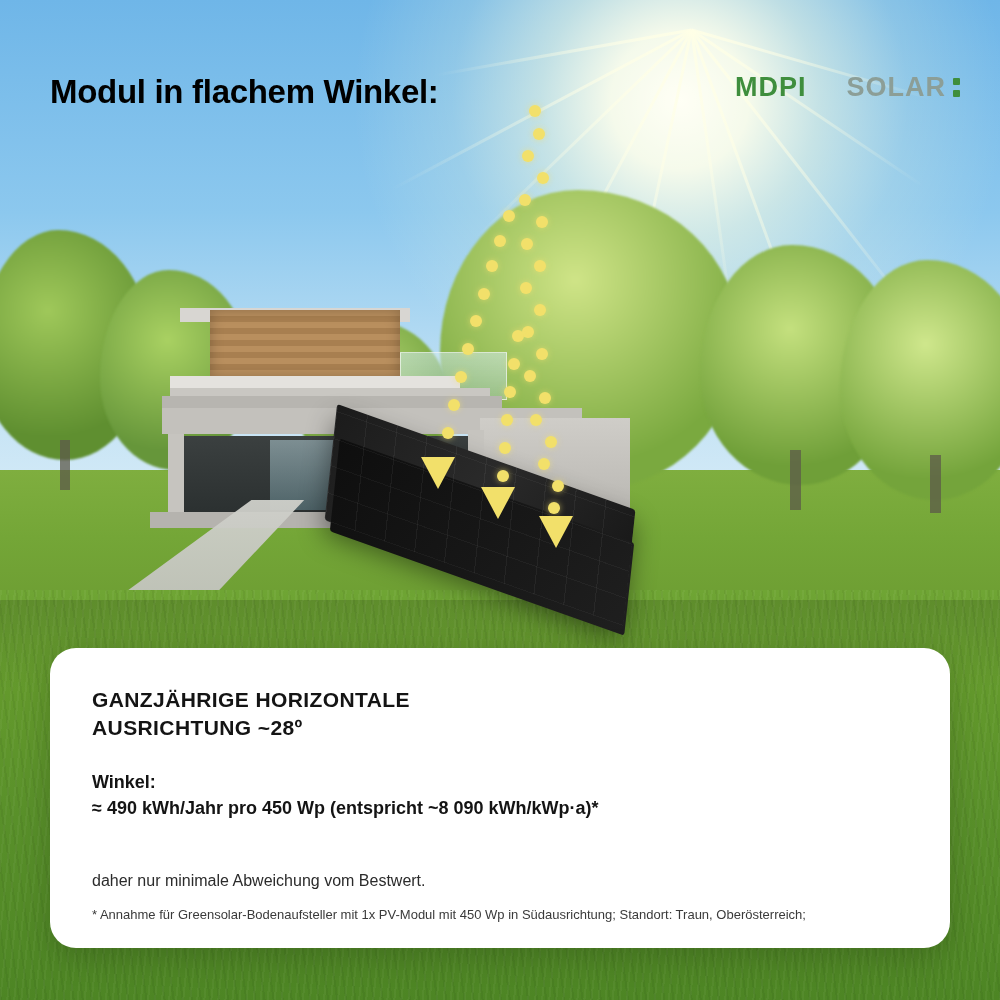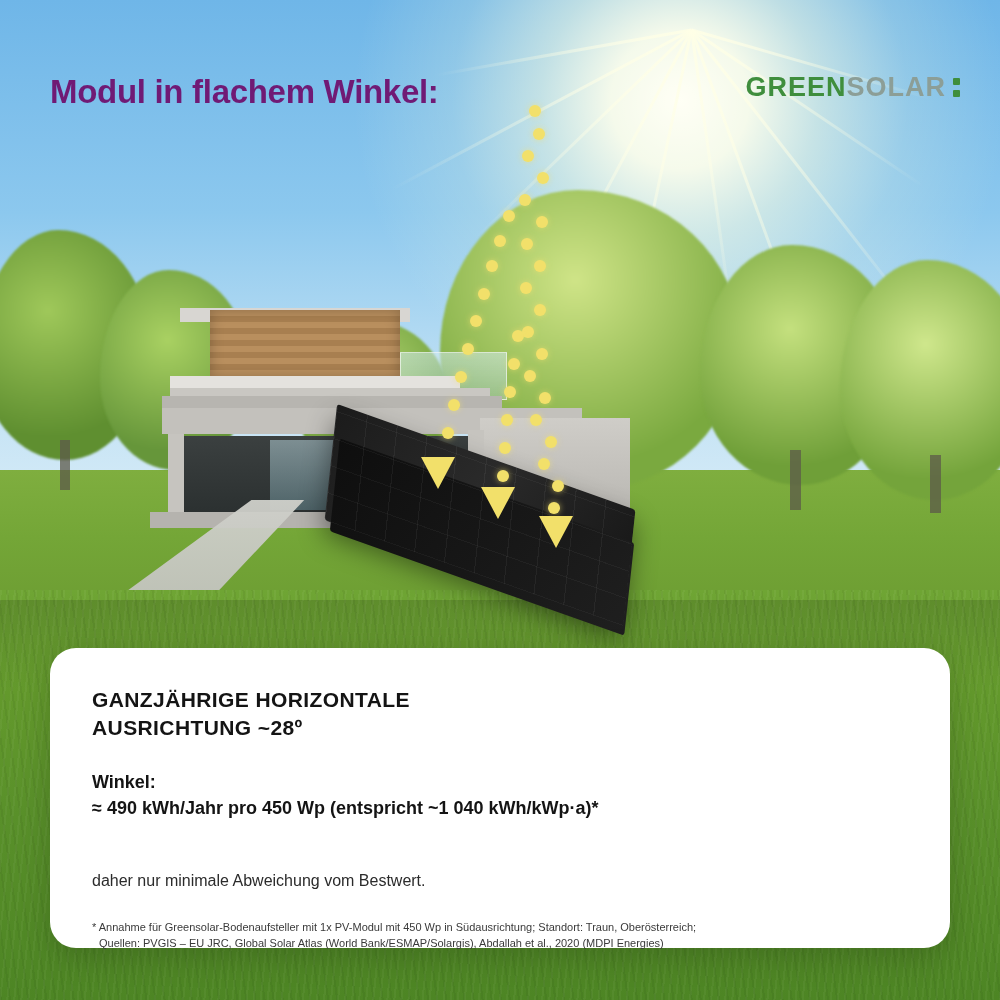--- a/index.html
+++ b/index.html
@@ -168,21 +168,21 @@
 
   
   .headline {
     position: absolute;
     left: 50px; top: 72px;
     width: 560px;
   }
   .headline .l1 {
     font-size: 33px;
     font-weight: bold;
-    color: #701a75;
+    color: #000000;
     letter-spacing: -0.3px;
     line-height: 1.2;
   }
   .headline .l2, .headline .l3 {
     font-size: 33px;
     font-weight: bold;
     color: #4e8f4a;
     letter-spacing: -0.3px;
     line-height: 1.25;
   }
@@ -192,21 +192,21 @@
     position: absolute;
     right: 40px; top: 72px;
     display: flex;
     align-items: center;
     gap: 0px;
     font-weight: bold;
     font-size: 27px;
     letter-spacing: 1px;
   }
   .logo .green { color: #3f8e3d; }
-  .logo .solar { color: #8c9e97; }
+  .logo .solar { color: #8c9e97; margin-left: 40px; }
   .logo .dots {
     display: inline-flex;
     flex-direction: column;
     gap: 5px;
     margin-left: 7px;
   }
   .logo .dots i {
     display: block;
     width: 7px; height: 7px;
     background: #3f8e3d;
@@ -246,22 +246,22 @@
     color: #141414;
     line-height: 1.45;
   }
   .note {
     margin-top: 24px;
     font-size: 16px;
     color: #2b2b2b;
     line-height: 1.5;
   }
   .foot {
-    margin-top: 26px;
-    font-size: 11px;
+    margin-top: 12px;
+    font-size: 13px;
     color: #3a3a3a;
     line-height: 1.5;
   }
   .foot .ind { padding-left: 7px; display: block; }
 </style>
 </head>
 <body>
 
 <div class="stage">
 
@@ -370,43 +370,42 @@
     <div class="arrow" style="left:421px; top:457px;"></div>
     <div class="arrow" style="left:481px; top:487px;"></div>
     <div class="arrow" style="left:539px; top:516px;"></div>
   </div>
 
   <div class="headline">
     <div class="l1">Modul in flachem Winkel:</div>
   </div>
 
   <div class="logo">
-    <span class="green">GREEN</span>
+    <span class="green">MDPI</span>
     <span class="solar">SOLAR</span>
     <span class="dots">
         <i></i>
         <i></i>
       </span>
   </div>
 
   <div class="card">
     <h2>
       <span>GANZJÄHRIGE HORIZONTALE</span><br>
       <span>AUSRICHTUNG ~28º</span>
     </h2>
 
     <div class="yield-block">
       <div class="lbl">Winkel:</div>
-      <div class="val">≈ 490 kWh/Jahr pro 450 Wp (entspricht ~1 040 kWh/kWp·a)*</div>
+      <div class="val">≈ 490 kWh/Jahr pro 450 Wp (entspricht ~8 090 kWh/kWp·a)*</div>
     </div>
 
     <div class="note">
       <br>
       <span>daher nur minimale Abweichung vom Bestwert.</span>
     </div>
 
     <div class="foot">
       <span>* Annahme für Greensolar-Bodenaufsteller mit 1x PV-Modul mit 450 Wp in Südausrichtung; Standort: Traun, Oberösterreich;</span>
-      <span class="ind">Quellen: PVGIS – EU JRC, Global Solar Atlas (World Bank/ESMAP/Solargis), Abdallah et al., 2020 (MDPI Energies)</span>
     </div>
   </div>
 
 </div>
 
 </body></html>

